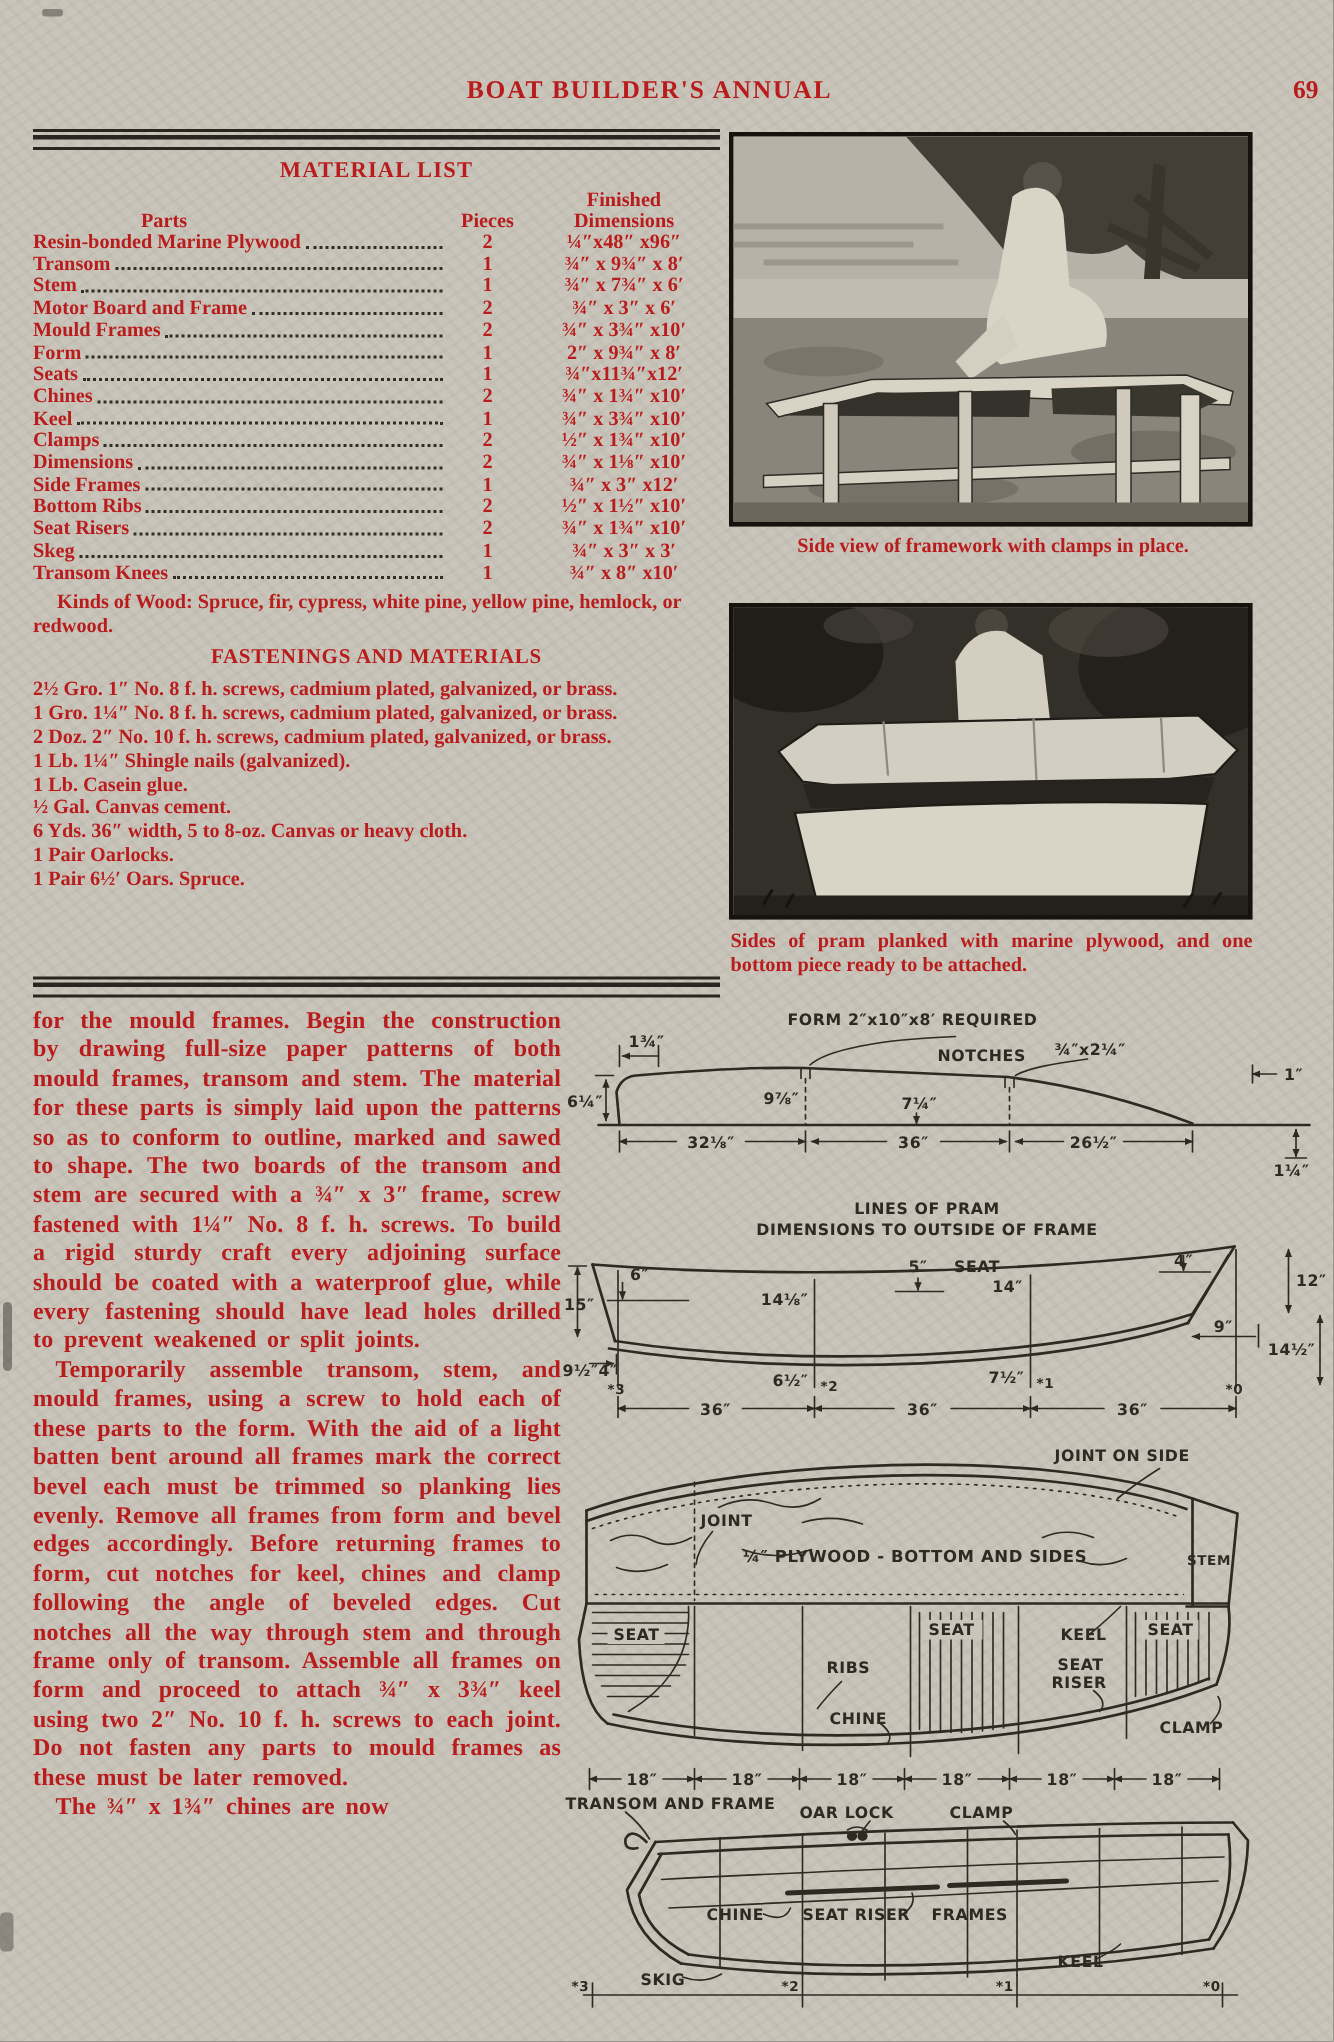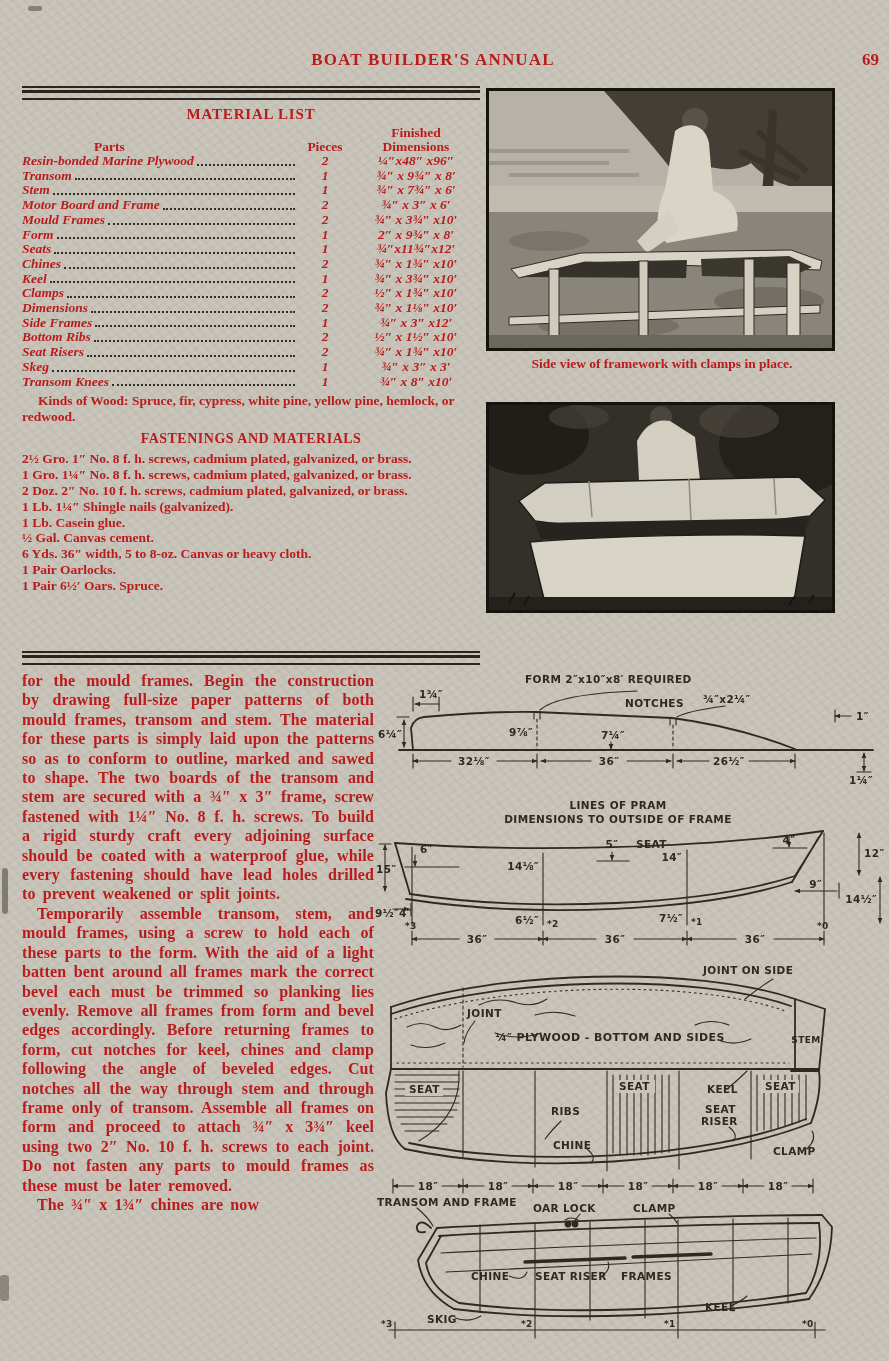--- a/index.html
+++ b/index.html
@@ -14,21 +14,21 @@
   .rule3{position:absolute;left:22px;width:458px;height:10px;
         border-top:2.5px solid #2a261f;border-bottom:2.5px solid #2a261f;}
   .rule3::after{content:"";position:absolute;left:0;right:0;top:2px;height:2.5px;background:#2a261f;}
   .rule-top{top:86px;} .rule-bottom{top:651px;}
   .left-col{position:absolute;left:22px;top:98px;width:458px;}
   .mat-title{text-align:center;font-weight:bold;font-size:15px;letter-spacing:.8px;margin-top:8px;}
   .mat-head{display:flex;align-items:flex-end;font-weight:bold;font-size:13.5px;line-height:14px;margin-top:3px;}
   .mh-parts{flex:1;text-indent:72px;}
   .mh-pieces{width:54px;text-align:center;}
   .mh-dims{width:128px;text-align:center;}
-  .mat-row{display:flex;font-weight:bold;font-size:13.5px;line-height:14.7px;font-style:italic;}
+  .mat-row{display:flex;font-weight:bold;font-size:13.5px;line-height:14.7px;}
   .mr-part{white-space:nowrap;}
   .mr-leader{flex:1;border-bottom:2.5px dotted #332e25;margin:0 3px 3px 3px;min-width:10px;}
   .mr-pieces{width:54px;text-align:center;}
   .mr-dims{width:128px;text-align:center;white-space:nowrap;}
   .kinds{font-weight:bold;font-size:13.5px;line-height:15.6px;margin-top:4px;text-indent:16px;}
   .fast-title{text-align:center;font-weight:bold;font-size:14px;letter-spacing:.5px;margin-top:7px;margin-bottom:4px;}
   .fast-item{font-weight:bold;font-size:13.5px;line-height:15.8px;padding-left:38px;text-indent:-38px;}
   .photo{position:absolute;left:486px;width:349px;border:3px solid #16130e;box-sizing:border-box;background:#8d887d;}
   .photo1{top:88px;height:263px;} .photo2{top:402px;height:211px;}
   .caption{position:absolute;font-weight:bold;font-size:13.5px;line-height:15.5px;}
@@ -229,20 +229,21 @@
       <circle cx="172" cy="12" r="11" fill="#4a463e"></circle>
       <path d="M150,75 L148,36 Q160,12 181,16 L206,32 L211,75 Z" fill="#d3cec0"></path>
       <path d="M30,96 L56,78 L310,72 L336,95 L321,111 C220,123 120,126 46,116 Z" fill="#d2cec1" stroke="#1f1d18" stroke-width="1.5"></path>
       <path d="M100,76 L103,112 M200,74 L202,116 M285,73 L287,110" stroke="#8f8a7e" stroke-width="1.5"></path>
       <path d="M46,118 L321,113 L315,130 L52,134 Z" fill="#27241f"></path>
       <path d="M41,137 C120,131 240,128 316,131 L305,196 C220,206 120,206 56,198 Z" fill="#d8d4c6" stroke="#1f1d18" stroke-width="1.5"></path>
       <rect x="0" y="192" width="343" height="13" fill="#24211c"></rect>
       <path d="M20,198 l6,-10 M35,200 l5,-9 M300,200 l6,-9 M320,198 l5,-8" stroke="#16140f" stroke-width="2"></path>
     </svg>
   </div>
+  <div class="caption caption2">Sides of pram planked with marine plywood, and one bottom piece ready to be attached.</div>
 
   <div class="body-col">
     <p>for the mould frames.  Begin the construction by drawing full-size paper patterns of both mould frames, transom and stem.  The material for these parts is simply laid upon the patterns so as to conform to outline, marked and sawed to shape.  The two boards of the transom and stem are secured with a ¾″ x 3″ frame, screw fastened with 1¼″ No. 8 f. h. screws.  To build a rigid sturdy craft every adjoining surface should be coated with a waterproof glue, while every fastening should have lead holes drilled to prevent weakened or split joints.</p>
     <p>Temporarily assemble transom, stem, and mould frames, using a screw to hold each of these parts to the form. With the aid of a light batten bent around all frames mark the correct bevel each must be trimmed so planking lies evenly.  Remove all frames from form and bevel edges accordingly.  Before returning frames to form, cut notches for keel, chines and clamp following the angle of beveled edges.  Cut notches all the way through stem and through frame only of transom.  Assemble all frames on form and proceed to attach ¾″ x 3¾″ keel using two 2″ No. 10 f. h. screws to each joint.  Do not fasten any parts to mould frames as these must be later removed.</p>
     <p>The ¾″ x 1¾″ chines are now</p>
   </div>
 
   <svg class="diag" style="left:375px;top:666px" width="514" height="129" viewBox="0 0 514 129">
     <g class="ln">
       <path d="M24,84 H498"></path>

